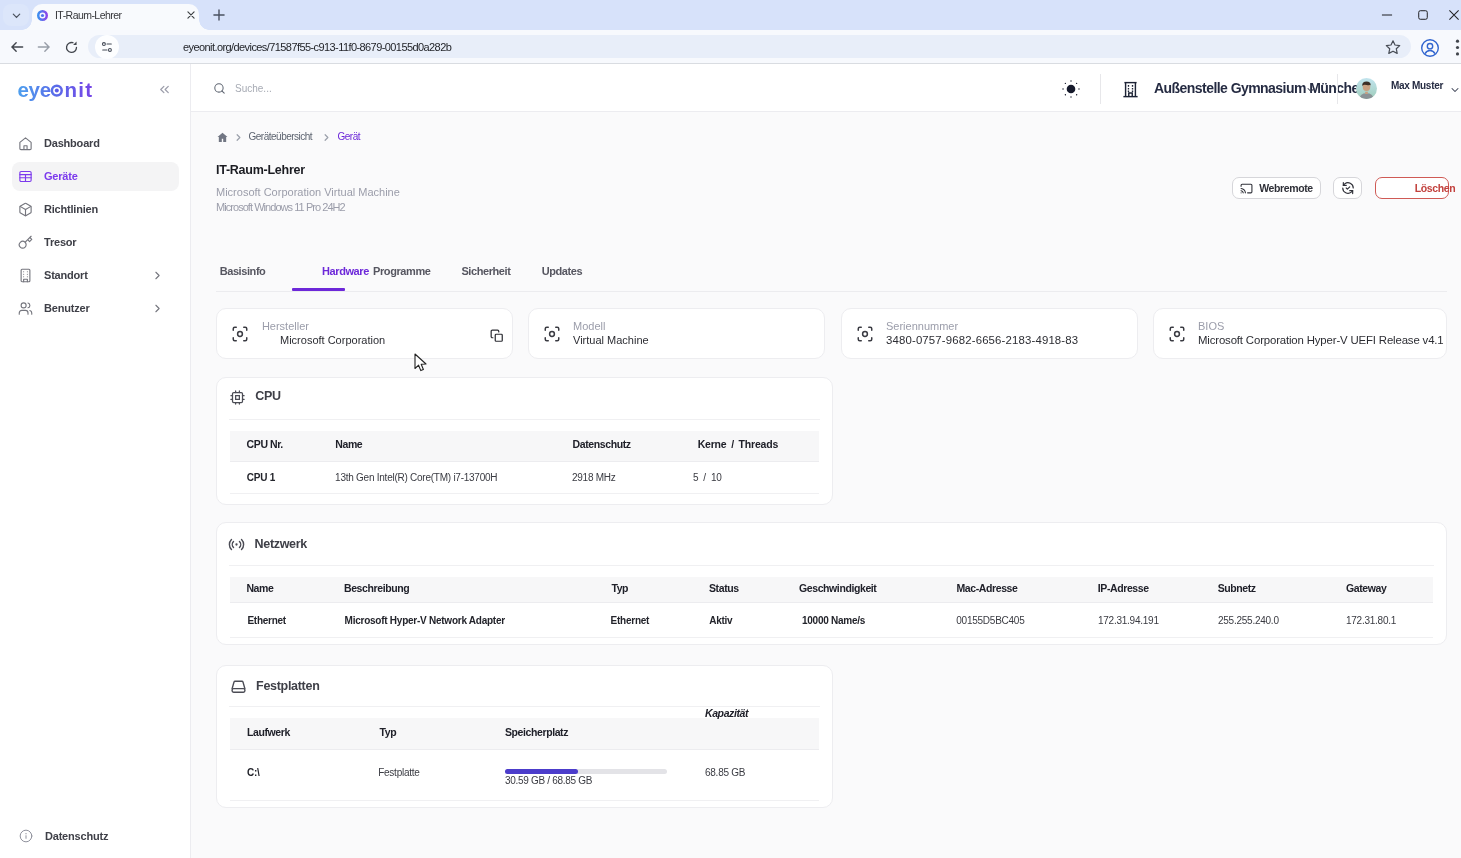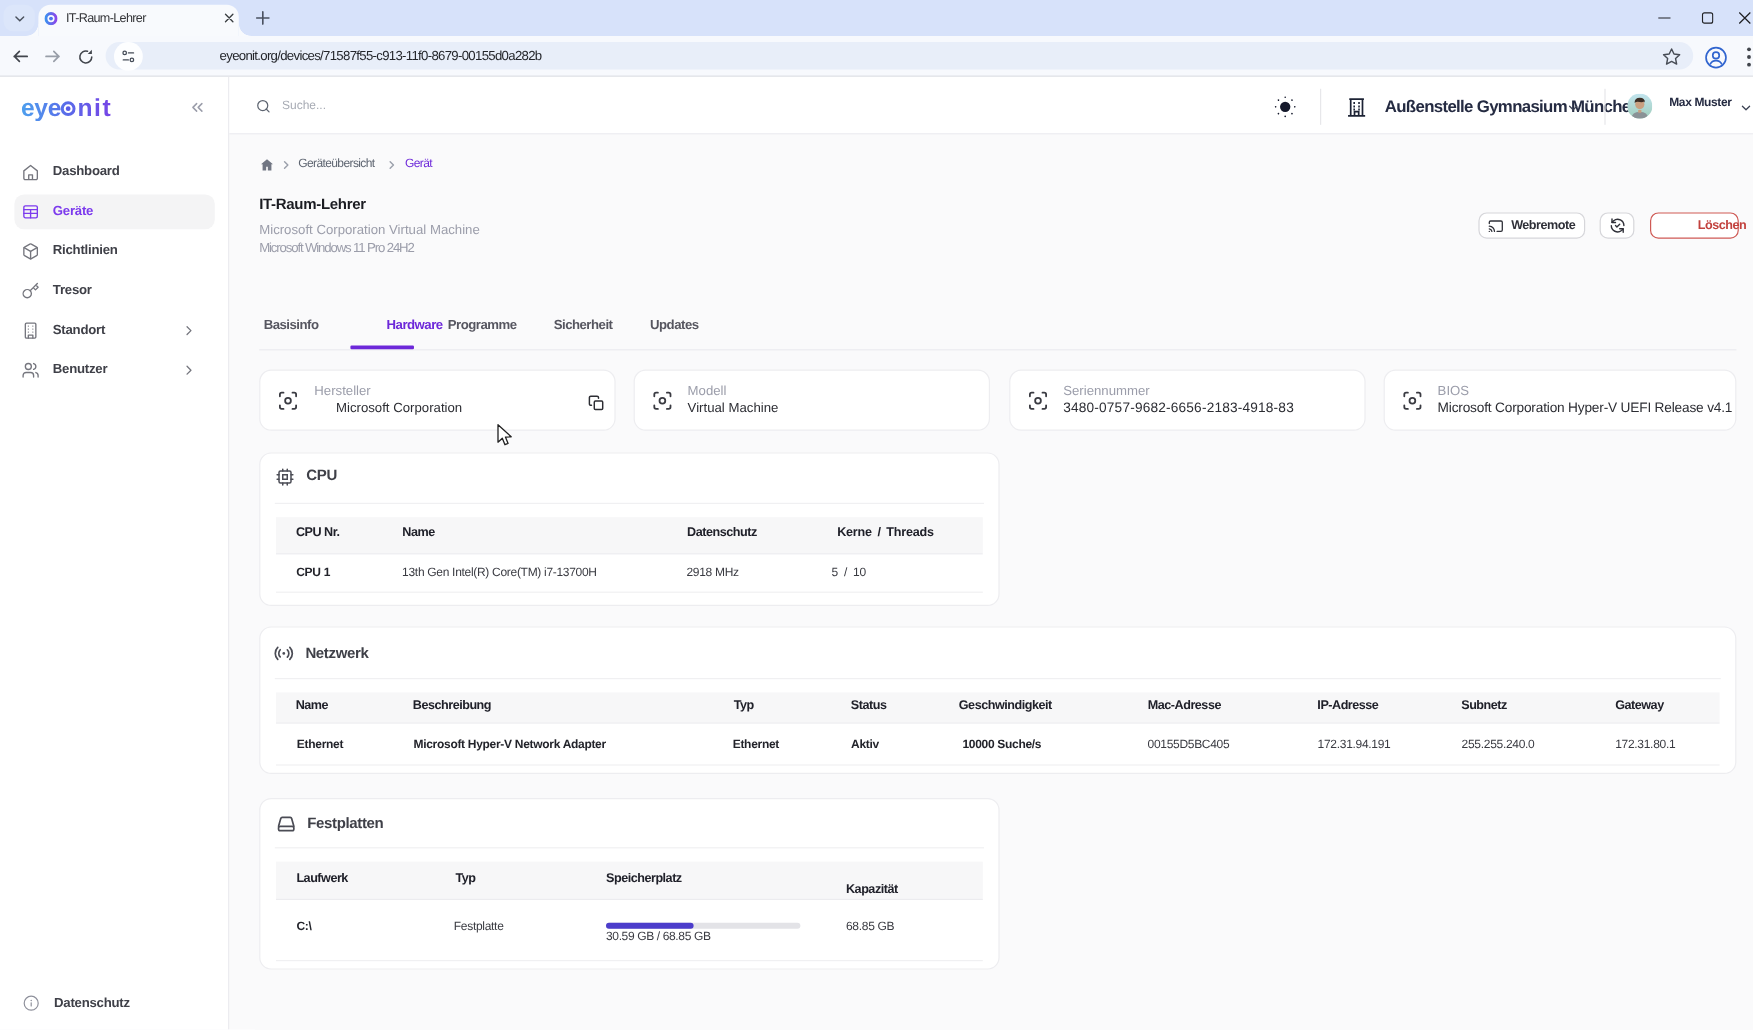--- a/index.html
+++ b/index.html
@@ -432,39 +432,39 @@
   <div class="th" style="left:799px; top:582px;">Geschwindigkeit</div>
   <div class="th" style="left:956.5px; top:582px;">Mac-Adresse</div>
   <div class="th" style="left:1097.8px; top:582px;">IP-Adresse</div>
   <div class="th" style="left:1217.7px; top:582px;">Subnetz</div>
   <div class="th" style="left:1346px; top:582px;">Gateway</div>
   <div class="hline" style="left:230px; top:602px; width:1203px; background:#ececef;"></div>
   <div class="td b" style="left:247.4px; top:614.5px;">Ethernet</div>
   <div class="td b" style="left:344.6px; top:614.5px;">Microsoft Hyper-V Network Adapter</div>
   <div class="td b" style="left:610.6px; top:614.5px;">Ethernet</div>
   <div class="td b" style="left:709.2px; top:614.5px;">Aktiv</div>
-  <div class="td b" style="left:802px; top:614.5px;">10000 Suche/s</div>
+  <div class="td b" style="left:802px; top:614.5px;">10000 Name/s</div>
   <div class="td" style="left:956.3px; top:614.5px;">00155D5BC405</div>
   <div class="td" style="left:1098px; top:614.5px;">172.31.94.191</div>
   <div class="td" style="left:1218px; top:614.5px;">255.255.240.0</div>
   <div class="td" style="left:1346px; top:614.5px;">172.31.80.1</div>
   <div class="hline" style="left:230px; top:636.5px; width:1203px;"></div>
 
   <div class="card" style="left:216px; top:664.5px; width:617px; height:143px;"></div>
   <svg class="scan" style="left:229.5px; top:678px;" width="17" height="17" viewBox="0 0 24 24" fill="none" stroke="#4b4c55" stroke-width="2" stroke-linecap="round" stroke-linejoin="round">
       <path d="M21 15 L18.4 5.8 A1.8 1.8 0 0 0 16.7 4.5 H7.3 A1.8 1.8 0 0 0 5.6 5.8 L3 15"></path>
       <rect x="3" y="15" width="18" height="5" rx="2"></rect>
     </svg>
   <div class="sec-hdr" style="left:256.1px; top:678.5px;">Festplatten</div>
   <div class="hline" style="left:229px; top:706px; width:591px;"></div>
   <div class="thead" style="left:230px; top:717.5px; width:589px; height:31px;"></div>
   <div class="th" style="left:247px; top:725.5px;">Laufwerk</div>
   <div class="th" style="left:379.5px; top:725.5px;">Typ</div>
   <div class="th" style="left:505px; top:725.5px;">Speicherplatz</div>
-  <div class="th" style="left:705px; top:735px;">Kapazität</div>
+  <div class="th" style="left:705px; top:707px;font-style:italic;">Kapazität</div>
   <div class="hline" style="left:230px; top:748.5px; width:589px; background:#ececef;"></div>
   <div class="td b" style="left:247px; top:766.5px;">C:\</div>
   <div class="td" style="left:378.2px; top:766.5px;">Festplatte</div>
   <div id="pbar">
       <div id="pfill"></div>
     </div>
   <div class="td" style="left:505px; top:774.5px; letter-spacing:-0.3px;">30.59 GB / 68.85 GB</div>
   <div class="td" style="left:705px; top:766.5px;">68.85 GB</div>
   <div class="hline" style="left:230px; top:799.5px; width:589px;"></div>
 

